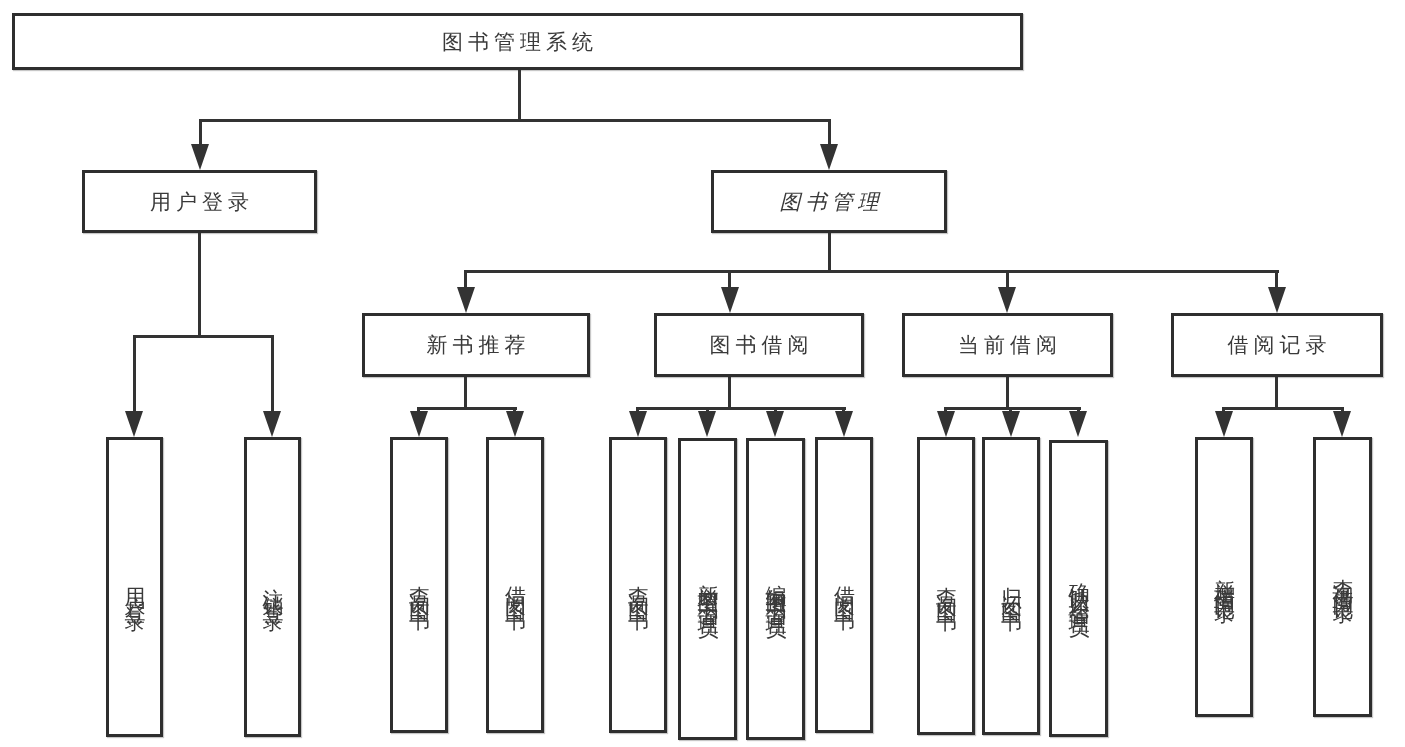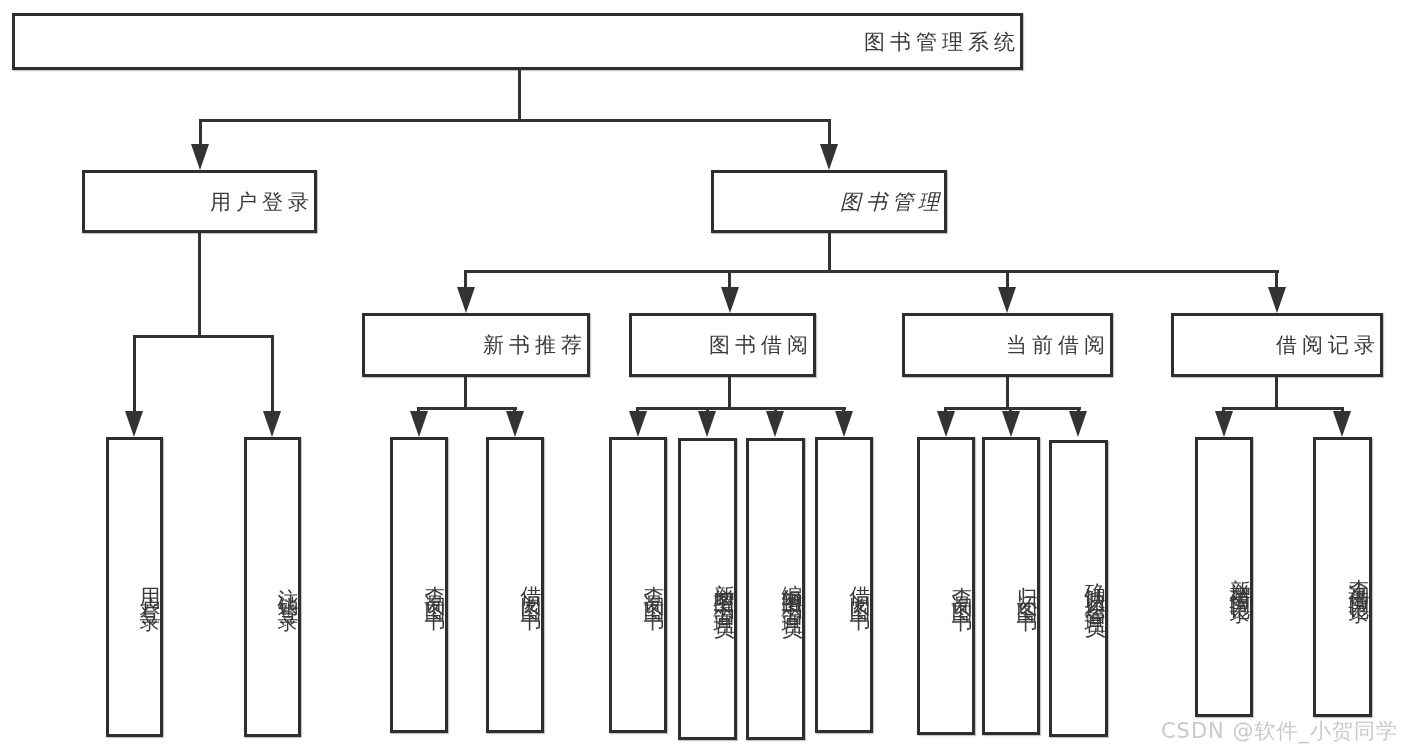--- a/index.html
+++ b/index.html
@@ -11,21 +11,21 @@
     font-family: "DejaVu Sans", sans-serif;
     overflow: hidden;
   }
   .box {
     position: absolute;
     background: #ffffff;
     border: 3px solid #2e2e2e;
     box-sizing: border-box;
     display: flex;
     align-items: center;
-    justify-content: flex-end;
+    justify-content: center;
     color: #3a3a3a;
     box-shadow: 1px 1px 1px rgba(0,0,0,0.22);
   }
   .hlabel {
     font-size: 21px;
     letter-spacing: 5px;
     white-space: nowrap;
     color: #3a3a3a;
     text-indent: 5px; 
   }
@@ -94,21 +94,21 @@
   <div class="line" style="left:728px; top:270px; width:3px; height:18px;"></div>
   <div class="tri" style="left:721px; top:287px;"></div>
   <div class="line" style="left:1006px; top:270px; width:3px; height:18px;"></div>
   <div class="tri" style="left:998px; top:287px;"></div>
   <div class="line" style="left:1275px; top:270px; width:3px; height:18px;"></div>
   <div class="tri" style="left:1268px; top:287px;"></div>
 
   <div class="box" style="left:362px; top:313px; width:228px; height:64px;">
     <span class="hlabel">新书推荐</span>
   </div>
-  <div class="box" style="left:629px; top:313px; width:187px; height:64px;">
+  <div class="box" style="left:654px; top:313px; width:210px; height:64px;">
     <span class="hlabel">图书借阅</span>
   </div>
   <div class="box" style="left:1171px; top:313px; width:212px; height:64px;">
     <span class="hlabel">借阅记录</span>
   </div>
   <div class="box" style="left:902px; top:313px; width:211px; height:64px;">
     <span class="hlabel">当前借阅</span>
   </div>
 
   <div class="line" style="left:464px; top:377px; width:3px; height:30px;"></div>
@@ -182,15 +182,14 @@
     <span class="vlabel tight">确认归还（管理员）</span>
   </div>
 
   <div class="box" style="left:1195px; top:437px; width:58px; height:280px;">
     <span class="vlabel tight">新增借阅记录</span>
   </div>
   <div class="box" style="left:1313px; top:437px; width:59px; height:280px;">
     <span class="vlabel tight">查询借阅记录</span>
   </div>
 
-  <div class="watermark">CSDN @软件_小贺同学</div>
 
 </div>
 
 </body></html>

